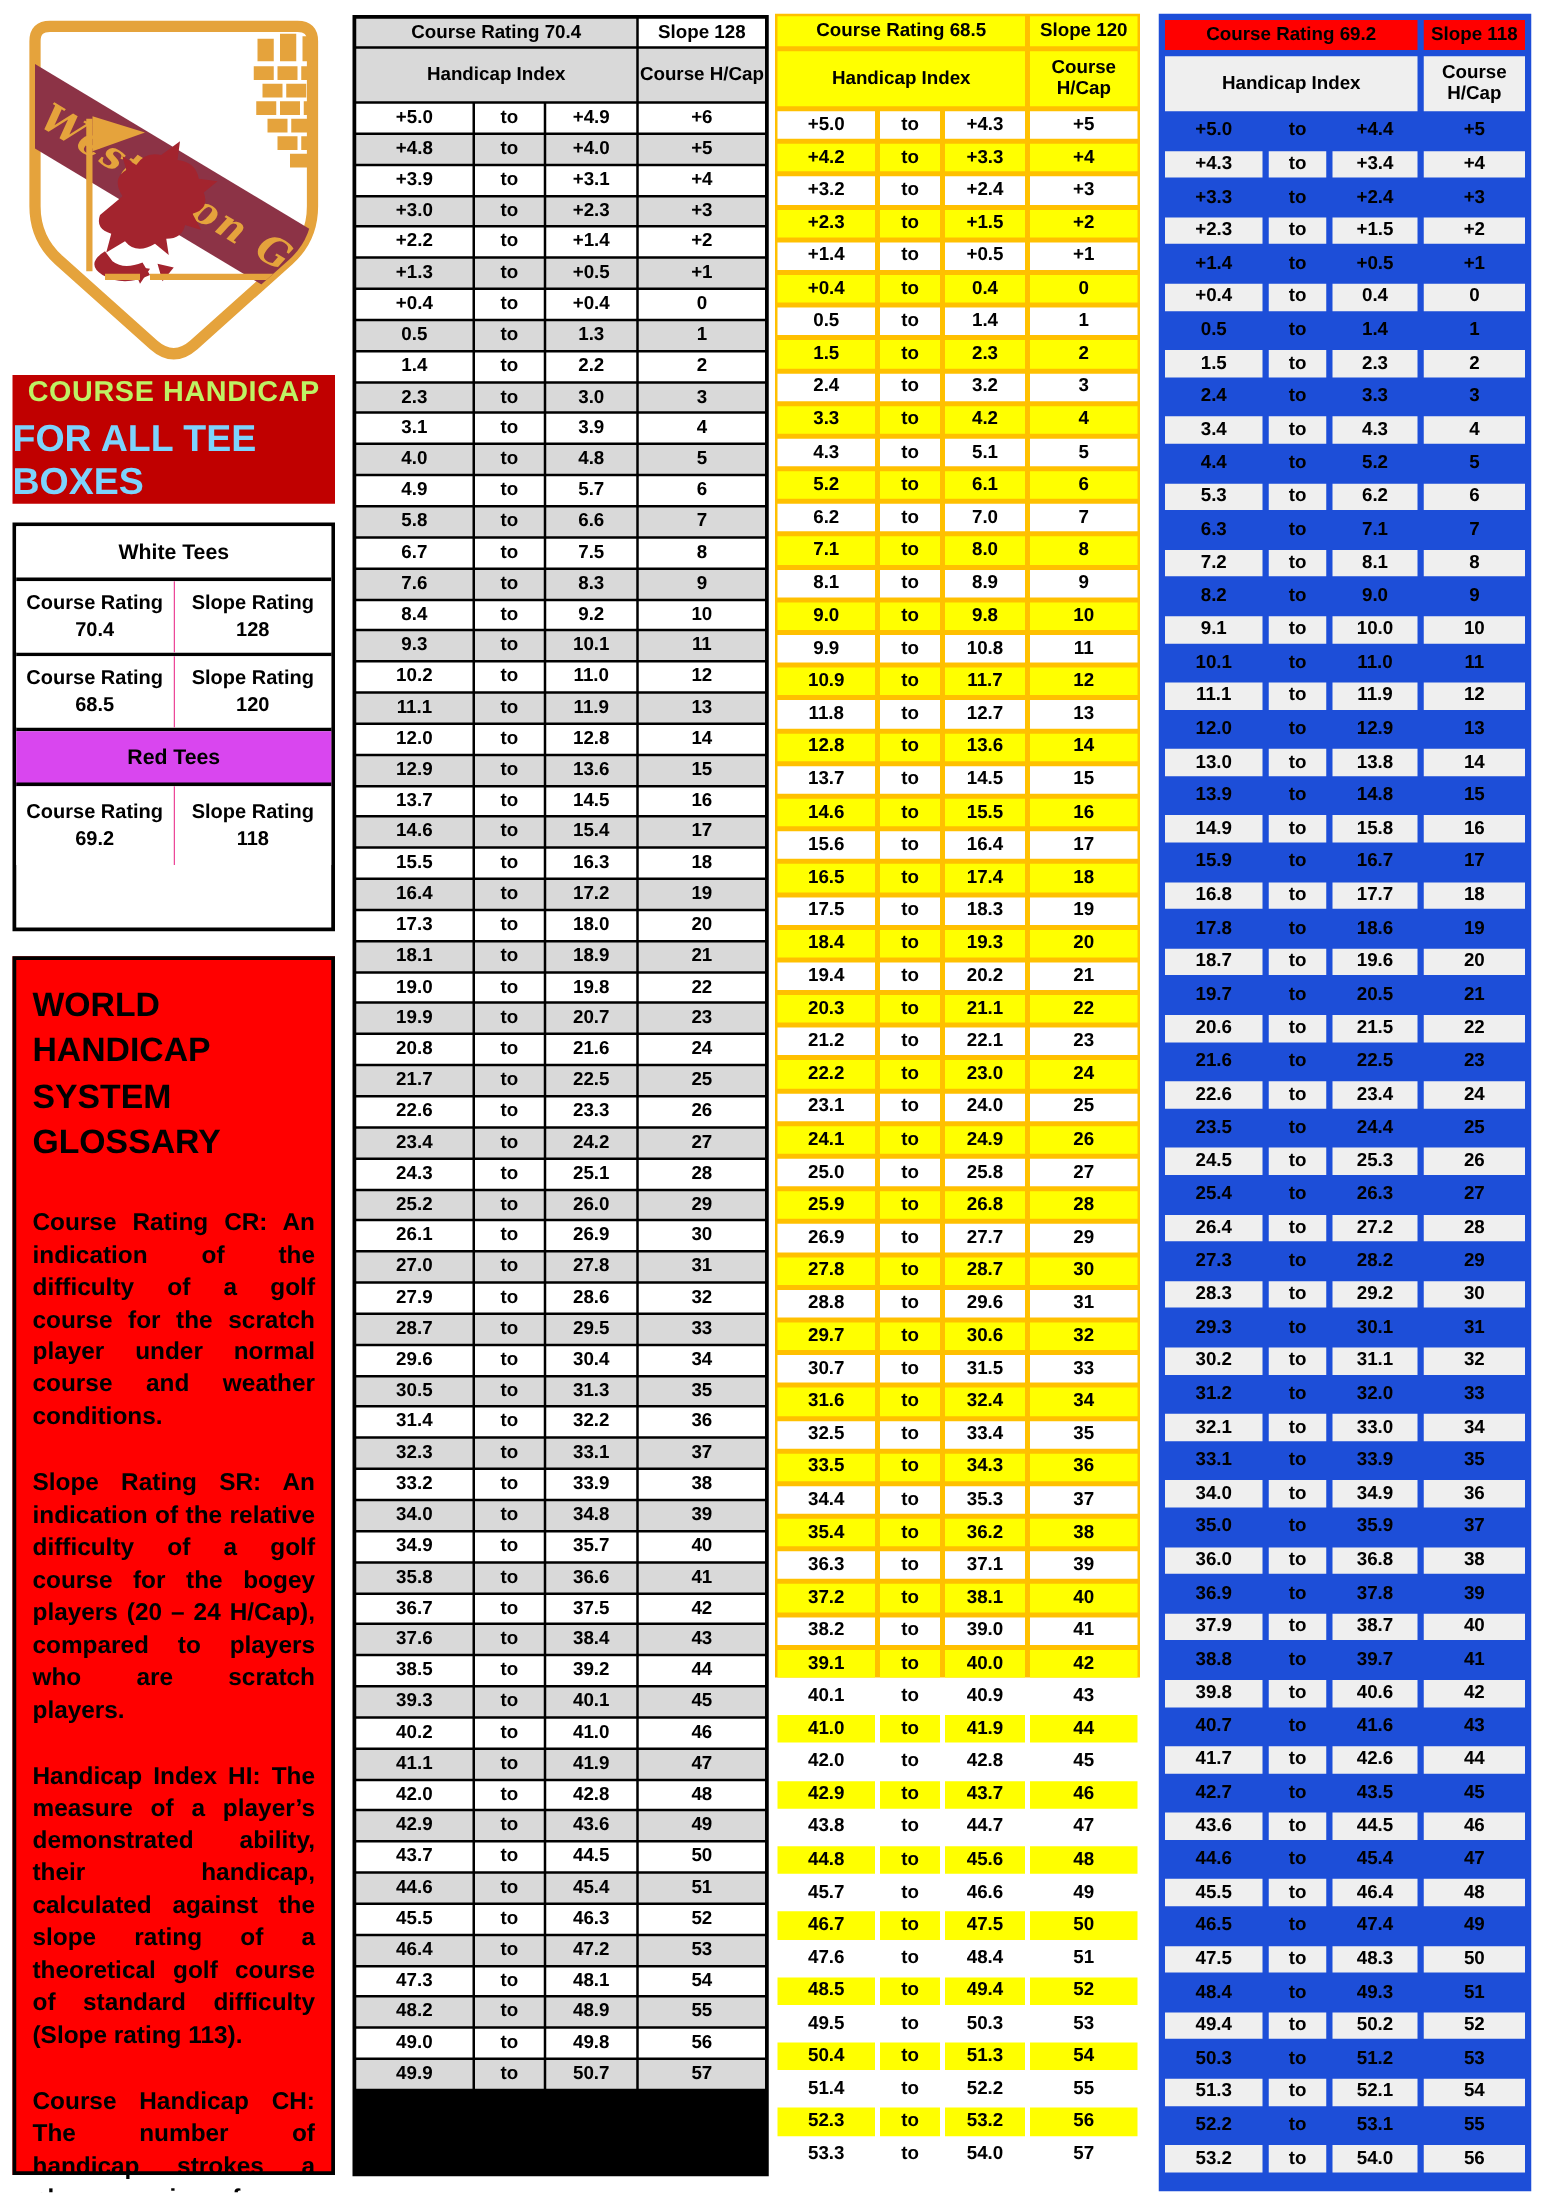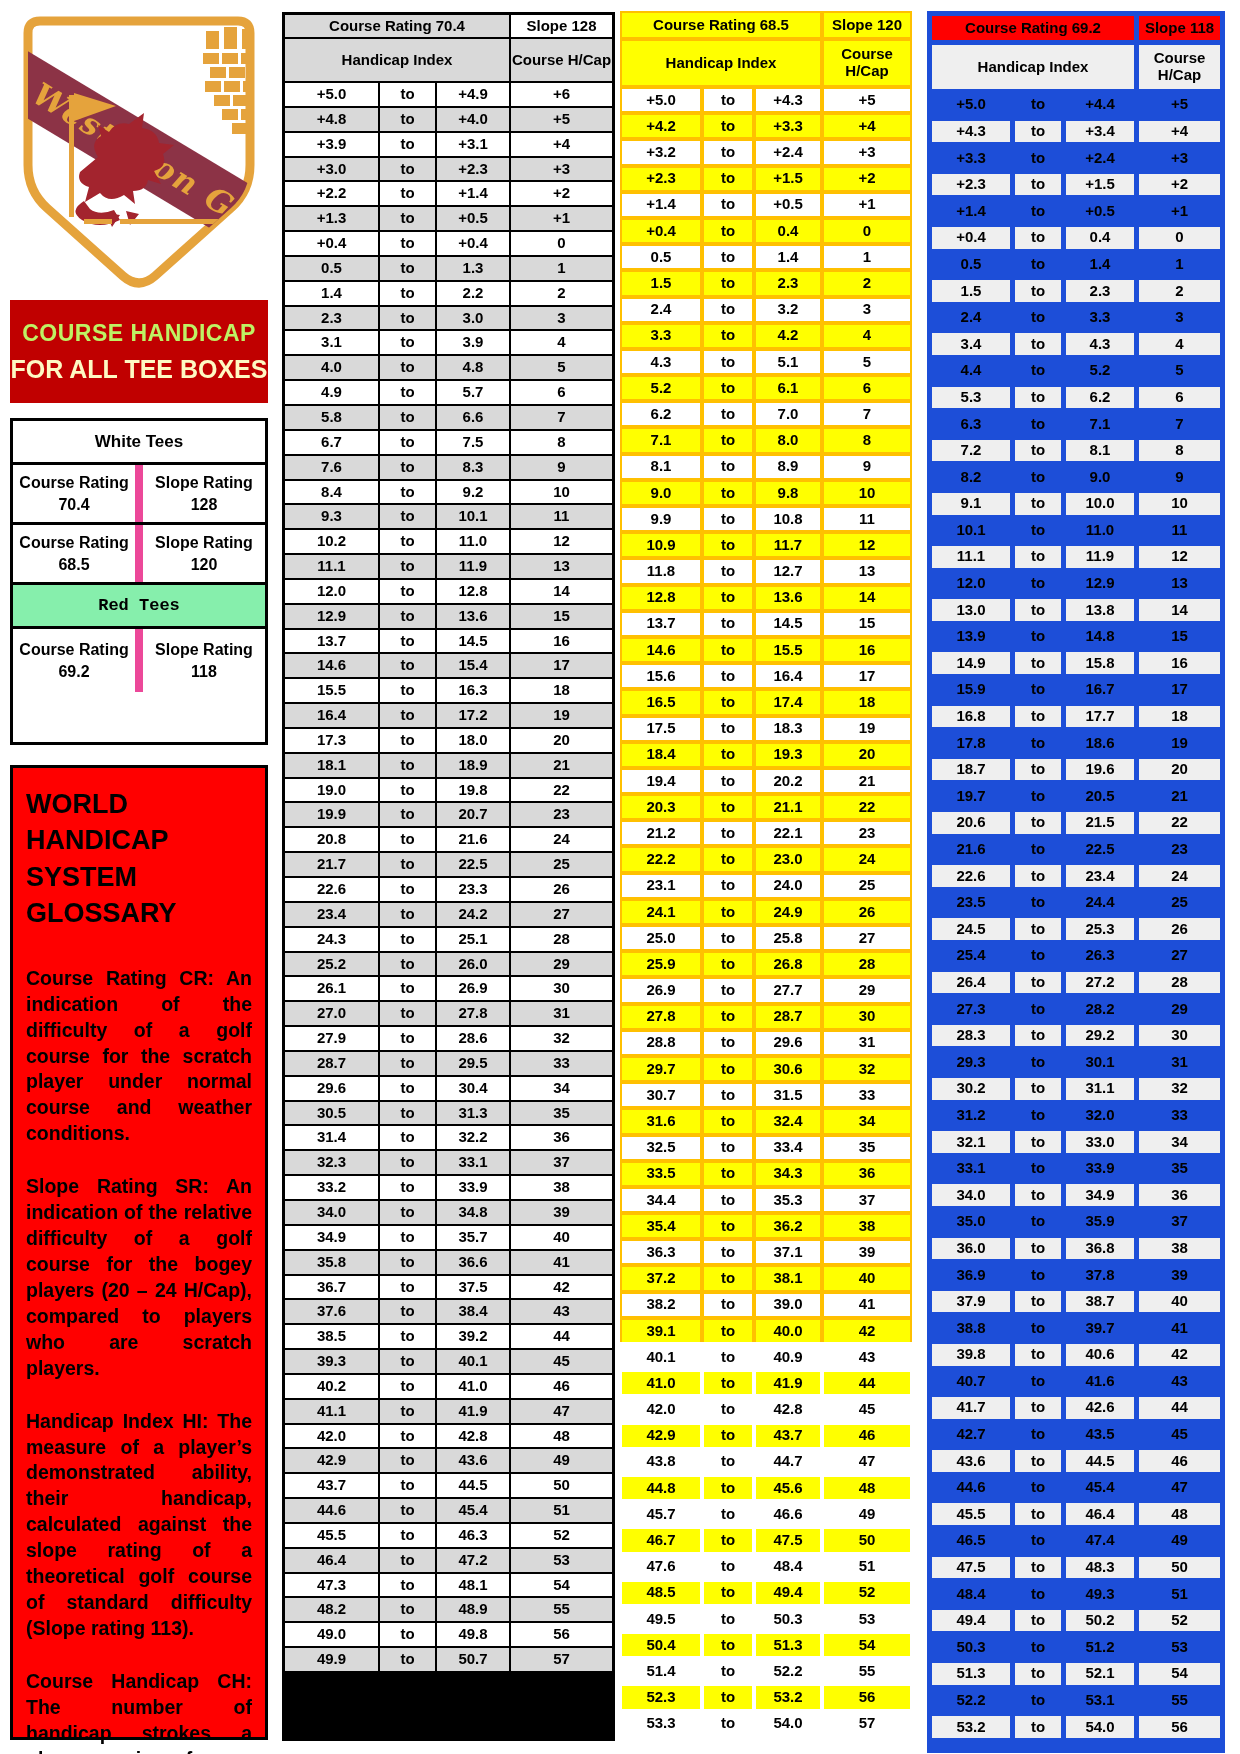--- a/index.html
+++ b/index.html
@@ -5,31 +5,31 @@
   * { margin:0; padding:0; box-sizing:border-box; }
   html,body { background:#fff; }
   body { font-family:"Liberation Sans", sans-serif; font-weight:bold; color:#000; }
   #canvas { position:relative; width:1240px; height:1754px; background:#fff; overflow:hidden; }
 
   
   .logo-wrap { position:absolute; left:10px; top:5px; width:258px; height:292px; }
   .banner { position:absolute; left:10px; top:300px; width:258px; height:103px;
             background:#C00000; display:flex; flex-direction:column; align-items:center; justify-content:center; gap:8px; }
   .banner .title { color:#bef264; font-size:23px; letter-spacing:.5px; }
-  .banner .subtitle { color:#fef9c3; font-size:25px; }
+  .banner .subtitle { color:#7dd3fc; font-size:30px; }
 
   .tee-box { position:absolute; left:10px; top:418px; width:258px; height:327px; border:3px solid #000; background:#fff; }
   .tee-name { height:44px; display:flex; align-items:center; justify-content:center; font-size:17px; border-bottom:3px solid #000; }
   .tee-name.bg-white { background:#fff; }
   .tee-name.bg-yellow { background:#FFFF00; }
-  .tee-name.bg-red { background:#86efac;font-family:Liberation Mono, monospace; }
+  .tee-name.bg-red { background:#d946ef; }
   .tee-detail { height:60px; display:flex; border-bottom:3px solid #000; }
   .tee-detail.last { border-bottom:none; height:63px; }
   .td-cell { flex:1; display:flex; flex-direction:column; align-items:center; justify-content:center; font-size:16px; line-height:1.35; background:#fff; }
-  .td-cell:first-child { border-right:8px solid #ec4899; }
+  .td-cell:first-child { border-right:1px solid #ec4899; }
 
   .glossary { position:absolute; left:10px; top:765px; width:258px; height:975px;
               background:#FF0000; border:3px solid #000; color:#000000; padding:18px 13px; }
   .glossary h1 { font-size:27px; line-height:1.35; margin-bottom:34px; }
   .glossary p { font-size:19.5px; line-height:1.33; text-align:justify; margin-bottom:27px; }
 
   
   .hcap-table { position:absolute; display:grid; align-content:start; }
   .cell { display:flex; align-items:center; justify-content:center; text-align:center;
           font-size:15px; line-height:1.12; }

